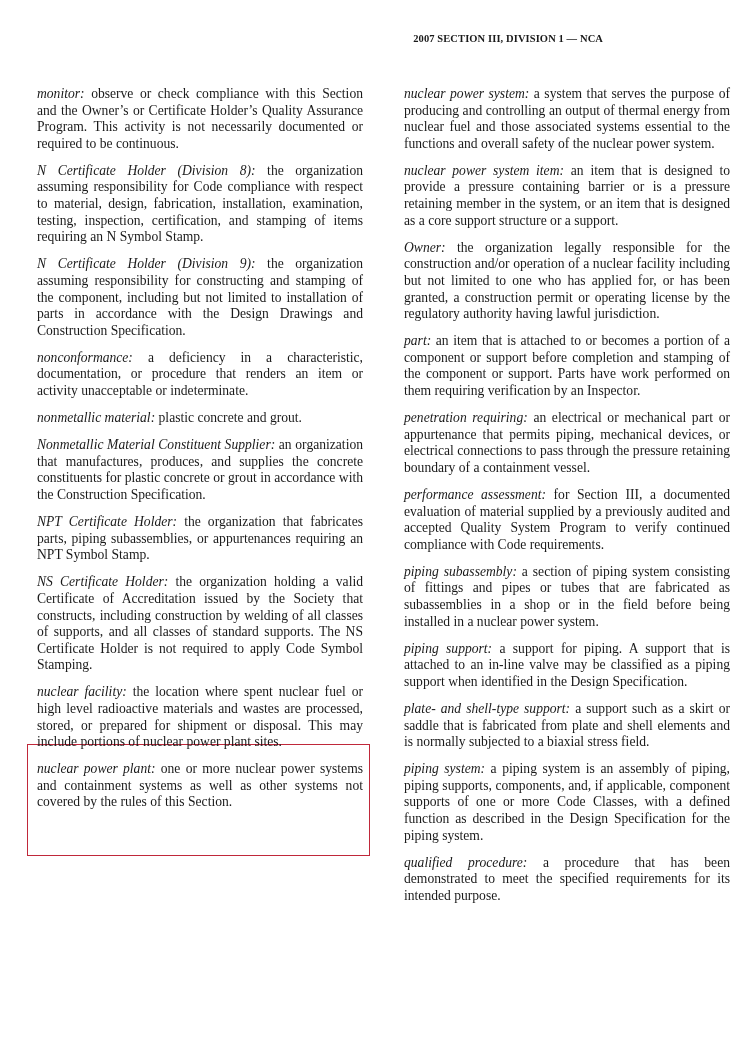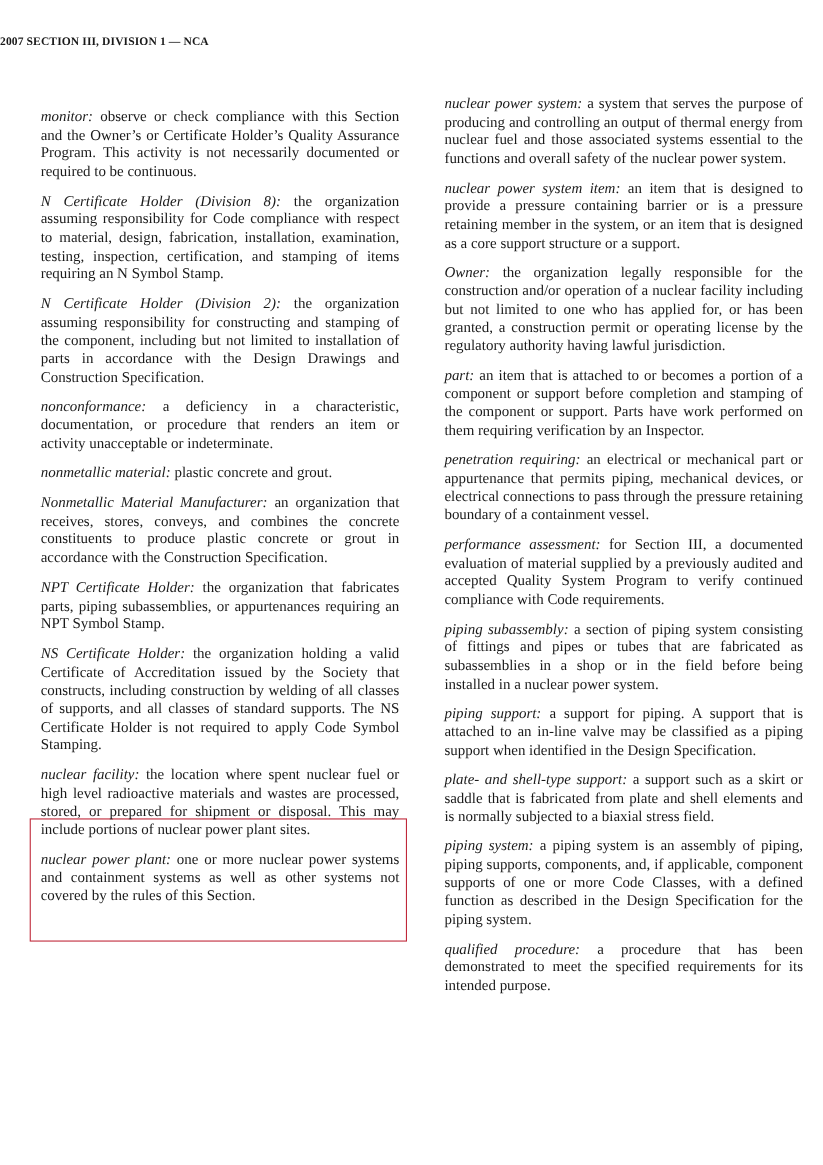--- a/index.html
+++ b/index.html
@@ -3,28 +3,28 @@
 <meta charset="utf-8">
 <style>
   html, body { margin: 0; padding: 0; background: #ffffff; }
   body {
     width: 748px; height: 1059px; position: relative; overflow: hidden;
     font-family: "Liberation Serif", "DejaVu Serif", serif;
     color: #1a1a1a;
   }
   .header {
     position: absolute; top: 33px; left: 0; width: 603px;
-    text-align: left; font-weight: bold; font-size: 10.5px; letter-spacing: 0.1px;
+    text-align: right; font-weight: bold; font-size: 10.5px; letter-spacing: 0.1px;
   }
   .col {
     position: absolute; top: 86px; width: 326px;
     font-size: 13.6px; line-height: 16.6px; text-align: justify;
     hyphens: manual;
   }
-  .col.left { left: 37px; margin-top: 12px; }
+  .col.left { left: 37px; }
   .col.right { left: 404px; }
   .entry { margin: 0 0 10.5px 0; }
   .term { font-style: italic; }
   .highlight {
     position: absolute; left: 27px; top: 744px; width: 343px; height: 112px;
     border: 1.5px solid #c0283a; box-sizing: border-box;
   }
   .pagenum {
     position: absolute; top: 1072px; left: 0; width: 748px; text-align: center;
     font-size: 12px;
@@ -33,24 +33,24 @@
 </head>
 <body>
 
 <div class="header">2007 SECTION III, DIVISION 1 — NCA</div>
 
 <div class="highlight" style="border-color: rgb(192, 40, 58);"></div>
 
 <div class="col left">
   <p class="entry"><span class="term">monitor:</span><span> observe or check compliance with this Section and the Owner’s or Certificate Holder’s Quality Assurance Program. This activity is not necessarily documented or required to be continuous.</span></p>
   <p class="entry"><span class="term">N Certificate Holder (Division 8):</span><span> the organization assuming responsibility for Code compliance with respect to material, design, fabrication, installation, examination, testing, inspection, certification, and stamping of items requiring an N Symbol Stamp.</span></p>
-  <p class="entry"><span class="term">N Certificate Holder (Division 2):</span><span> the organization assuming responsibility for constructing and stamping of the component, including but not limited to installation of parts in accordance with the Design Drawings and Construction Specification.</span></p>
+  <p class="entry"><span class="term">N Certificate Holder (Division 9):</span><span> the organization assuming responsibility for constructing and stamping of the component, including but not limited to installation of parts in accordance with the Design Drawings and Construction Specification.</span></p>
   <p class="entry"><span class="term">nonconformance:</span><span> a deficiency in a characteristic, documentation, or procedure that renders an item or activity unacceptable or indeterminate.</span></p>
   <p class="entry"><span class="term">nonmetallic material:</span><span> plastic concrete and grout.</span></p>
-  <p class="entry"><span class="term">Nonmetallic Material Manufacturer:</span><span> an organization that receives, stores, conveys, and combines the concrete constituents to produce plastic concrete or grout in accordance with the Construction Specification.</span></p>
+  <p class="entry"><span class="term">Nonmetallic Material Constituent Supplier:</span><span> an organization that manufactures, produces, and supplies the concrete constituents for plastic concrete or grout in accordance with the Construction Specification.</span></p>
   <p class="entry"><span class="term">NPT Certificate Holder:</span><span> the organization that fabricates parts, piping subassemblies, or appurtenances requiring an NPT Symbol Stamp.</span></p>
   <p class="entry"><span class="term">NS Certificate Holder:</span><span> the organization holding a valid Certificate of Accreditation issued by the Society that constructs, including construction by welding of all classes of supports, and all classes of standard supports. The NS Certificate Holder is not required to apply Code Symbol Stamping.</span></p>
   <p class="entry"><span class="term">nuclear facility:</span><span> the location where spent nuclear fuel or high level radioactive materials and wastes are processed, stored, or prepared for shipment or disposal. This may include portions of nuclear power plant sites.</span></p>
   <p class="entry"><span class="term">nuclear power plant:</span><span> one or more nuclear power systems and containment systems as well as other systems not covered by the rules of this Section.</span></p>
 </div>
 
 <div class="col right">
   <p class="entry"><span class="term">nuclear power system:</span><span> a system that serves the purpose of producing and controlling an output of thermal energy from nuclear fuel and those associated systems essential to the functions and overall safety of the nuclear power system.</span></p>
   <p class="entry"><span class="term">nuclear power system item:</span><span> an item that is designed to provide a pressure containing barrier or is a pressure retaining member in the system, or an item that is designed as a core support structure or a support.</span></p>
   <p class="entry"><span class="term">Owner:</span><span> the organization legally responsible for the construction and/or operation of a nuclear facility including but not limited to one who has applied for, or has been granted, a construction permit or operating license by the regulatory authority having lawful jurisdiction.</span></p>

